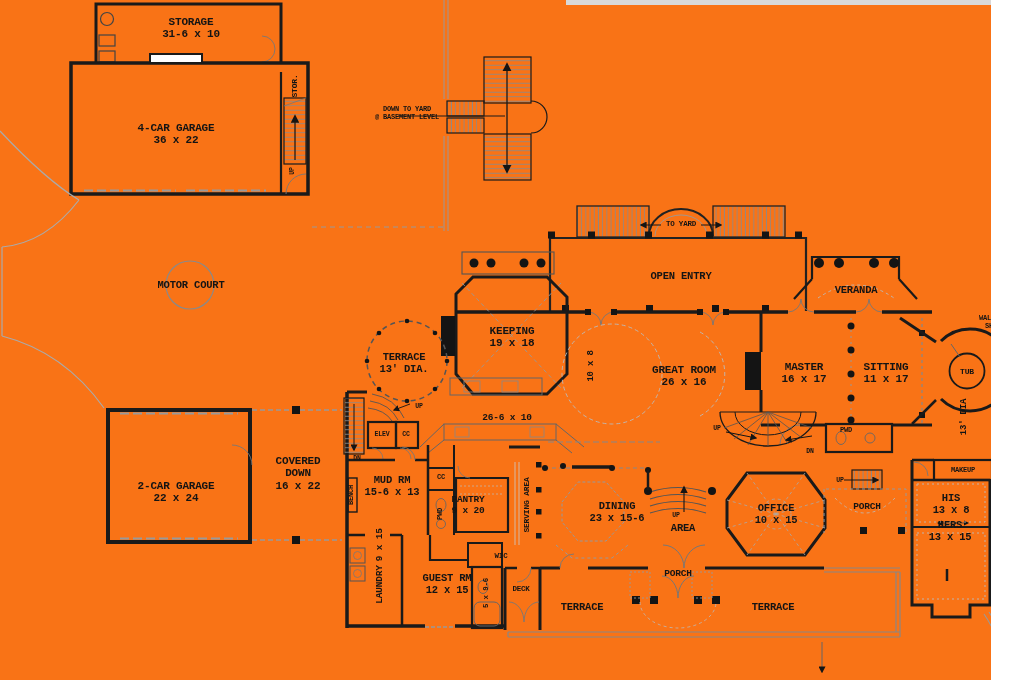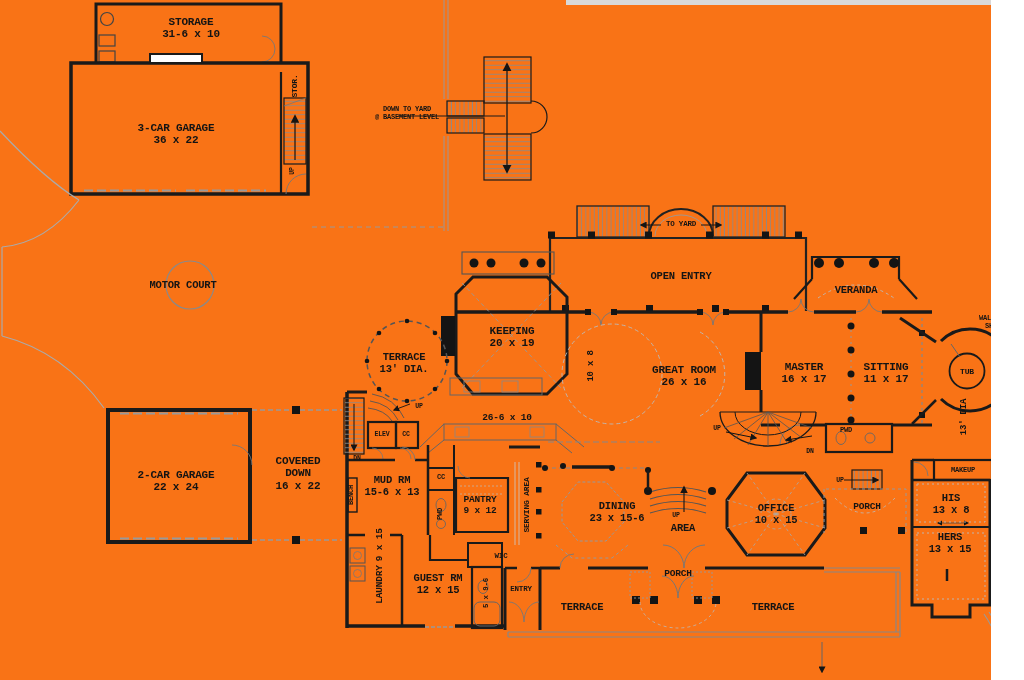--- a/index.html
+++ b/index.html
@@ -336,46 +336,46 @@
     <line x1="822" y1="642" x2="822" y2="672" stroke="#666" stroke-width="1" marker-end="url(#ah)"></line>
     <path d="M984,614 Q1002,640 1005,678 M989,612 Q1007,640 1010,678" stroke="#999" stroke-width="1.1"></path>
   </g>
 </svg>
 
 <div class="lbl f11" style="left:191px;top:28px">
   <span>STORAGE</span>
       <span>31-6 x 10</span>
     </div>
 <div class="lbl f11" style="left:176px;top:134px">
-  <span>3-CAR GARAGE</span>
+  <span>4-CAR GARAGE</span>
       <span>36 x 22</span>
     </div>
 <div class="lbl v f8" style="left:295px;top:86px">
   <span>STOR.</span></div>
 <div class="lbl v f65" style="left:293px;top:171px">
   <span>UP</span></div>
 <div class="lbl f7" style="left:407px;top:114px">
   <span>DOWN TO YARD</span>
       <span>@ BASEMENT LEVEL</span>
     </div>
-<div class="lbl f10" style="left:183px;top:286px">
+<div class="lbl f10" style="left:191px;top:286px">
   <span>MOTOR COURT</span>
     </div>
 <div class="lbl f75" style="left:681px;top:224px">
   <span>TO YARD</span>
     </div>
 <div class="lbl f10" style="left:681px;top:277px">
   <span>OPEN ENTRY</span>
     </div>
 <div class="lbl f10" style="left:856px;top:291px">
   <span>VERANDA</span>
     </div>
 <div class="lbl f11" style="left:512px;top:337px">
   <span>KEEPING</span>
-      <span>20 x 19</span>
+      <span>19 x 18</span>
     </div>
 <div class="lbl f10" style="left:404px;top:364px">
   <span>TERRACE</span>
       <span>13' DIA.</span>
     </div>
 <div class="lbl f11" style="left:684px;top:376px">
   <span>GREAT ROOM</span>
       <span>26 x 16</span>
     </div>
 <div class="lbl v f9" style="left:591px;top:366px">
@@ -405,21 +405,21 @@
     </div>
 <div class="lbl f7" style="left:846px;top:431px">
   <span>PWD</span>
     </div>
 <div class="lbl f65" style="left:717px;top:429px">
   <span>UP</span>
     </div>
 <div class="lbl f65" style="left:810px;top:452px">
   <span>DN</span>
     </div>
-<div class="lbl f11" style="left:176px;top:481px">
+<div class="lbl f11" style="left:176px;top:492px">
   <span>2-CAR GARAGE</span>
       <span>22 x 24</span>
     </div>
 <div class="lbl f11" style="left:298px;top:473px">
   <span>COVERED</span>
       <span>DOWN</span>
       <span>16 x 22</span>
     </div>
 <div class="lbl f65" style="left:382px;top:435px">
   <span>ELEV</span>
@@ -437,23 +437,23 @@
   <span>MUD RM</span>
       <span>15-6 x 13</span>
     </div>
 <div class="lbl v f7" style="left:352px;top:495px">
   <span>BENCH</span></div>
 <div class="lbl f7" style="left:441px;top:478px">
   <span>CC</span>
     </div>
 <div class="lbl v f7" style="left:441px;top:514px">
   <span>PWD</span></div>
-<div class="lbl f95" style="left:480px;top:506px">
+<div class="lbl f95" style="left:468px;top:506px">
   <span>PANTRY</span>
-      <span>9 x 12</span>
+      <span>9 x 20</span>
     </div>
 <div class="lbl v f8" style="left:527px;top:505px">
   <span>SERVING AREA</span></div>
 <div class="lbl f10" style="left:617px;top:513px">
   <span>DINING</span>
       <span>23 x 15-6</span>
     </div>
 <div class="lbl f10" style="left:683px;top:529px">
   <span>AREA</span>
     </div>
@@ -467,37 +467,37 @@
 <div class="lbl f95" style="left:867px;top:507px">
   <span>PORCH</span>
     </div>
 <div class="lbl f65" style="left:840px;top:481px">
   <span>UP</span>
     </div>
 <div class="lbl f10" style="left:951px;top:505px">
   <span>HIS</span>
       <span>13 x 8</span>
     </div>
-<div class="lbl f10" style="left:950px;top:544px">
+<div class="lbl f10" style="left:950px;top:532px">
   <span>HERS</span>
       <span>13 x 15</span>
     </div>
 <div class="lbl v f95" style="left:380px;top:566px">
   <span>LAUNDRY</span><span>9 x 15</span></div>
-<div class="lbl f10" style="left:438px;top:585px">
+<div class="lbl f10" style="left:447px;top:585px">
   <span>GUEST RM</span>
       <span>12 x 15</span>
     </div>
 <div class="lbl f75" style="left:501px;top:556px">
   <span>WIC</span>
     </div>
 <div class="lbl v f75" style="left:486px;top:593px">
   <span>5 x 9-6</span></div>
 <div class="lbl f75" style="left:521px;top:589px">
-  <span>ENTRY</span>
+  <span>DECK</span>
     </div>
 <div class="lbl f95" style="left:678px;top:574px">
   <span>PORCH</span>
     </div>
 <div class="lbl f10" style="left:582px;top:608px">
   <span>TERRACE</span>
     </div>
 <div class="lbl f10" style="left:773px;top:608px">
   <span>TERRACE</span>
     </div>

